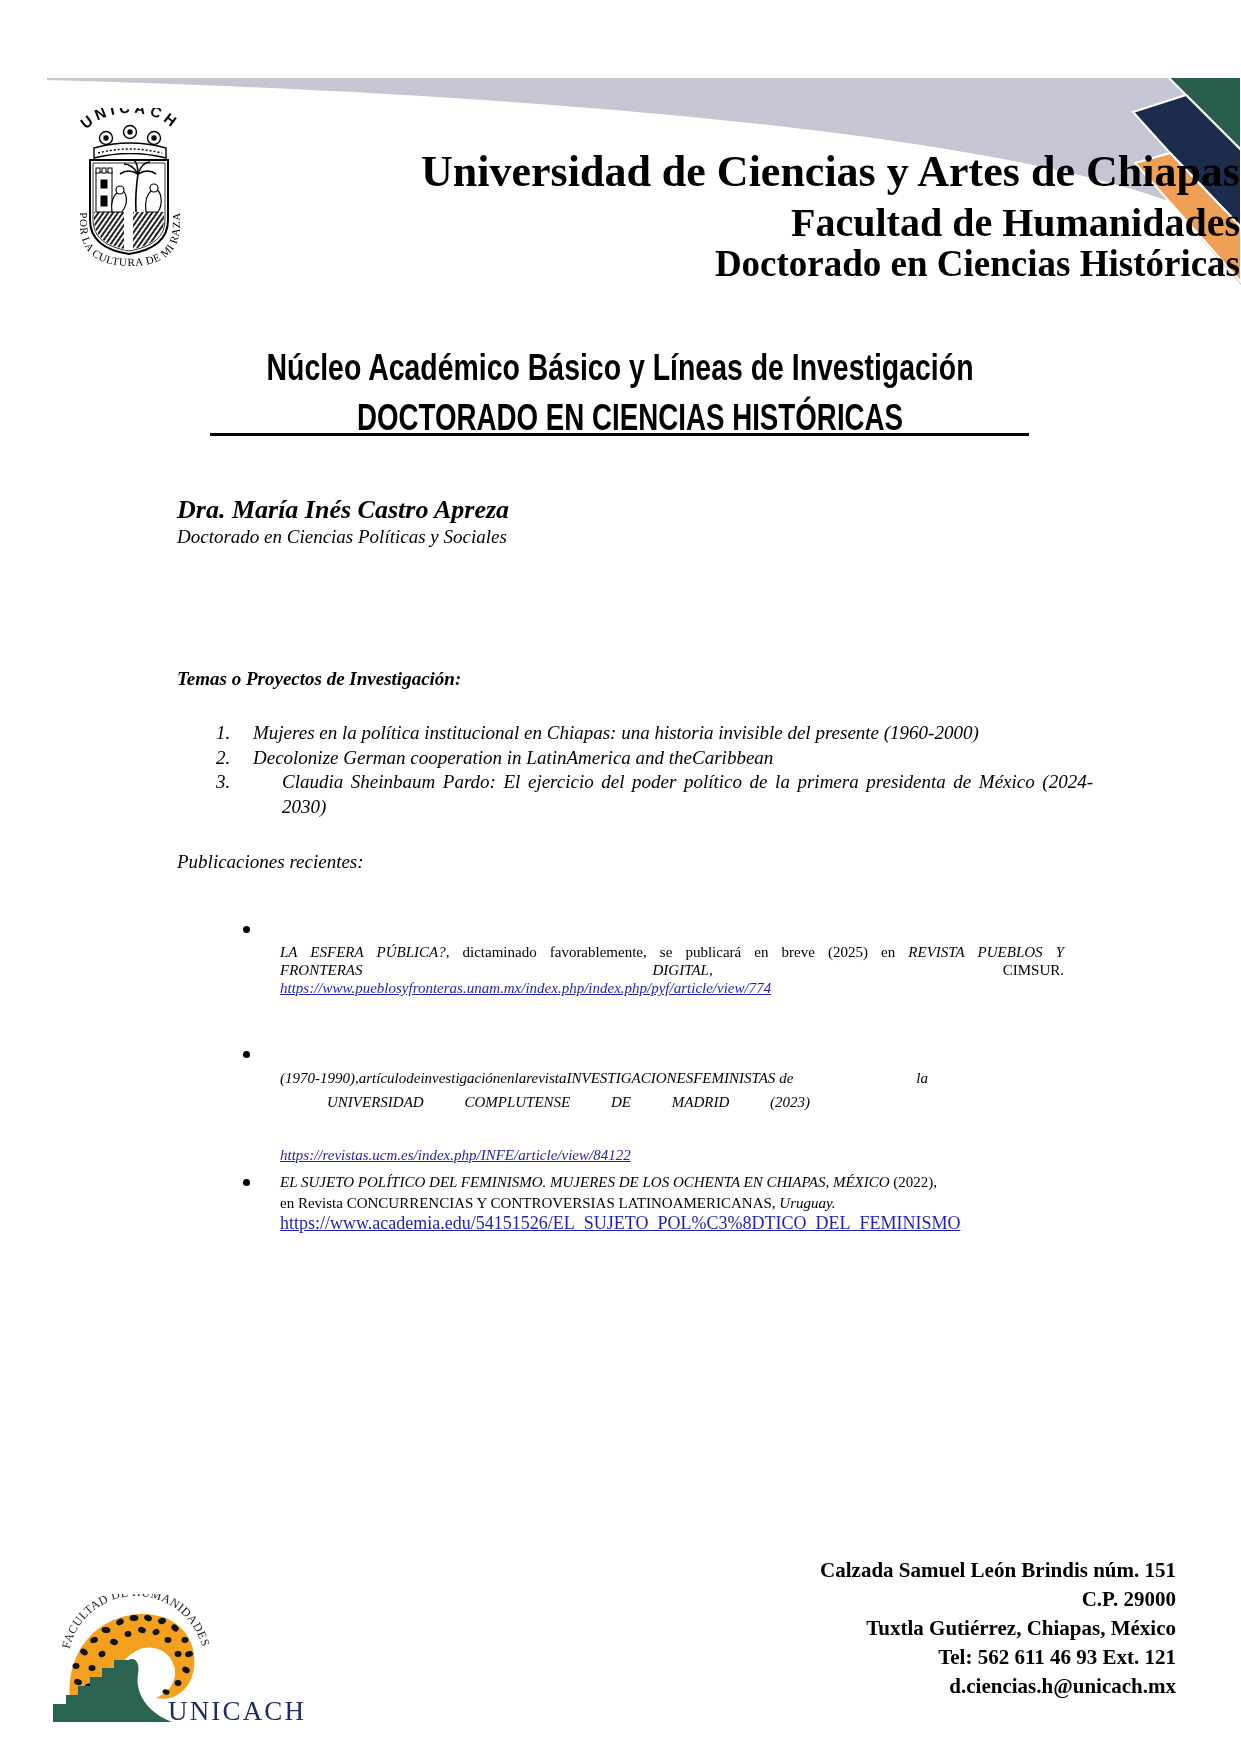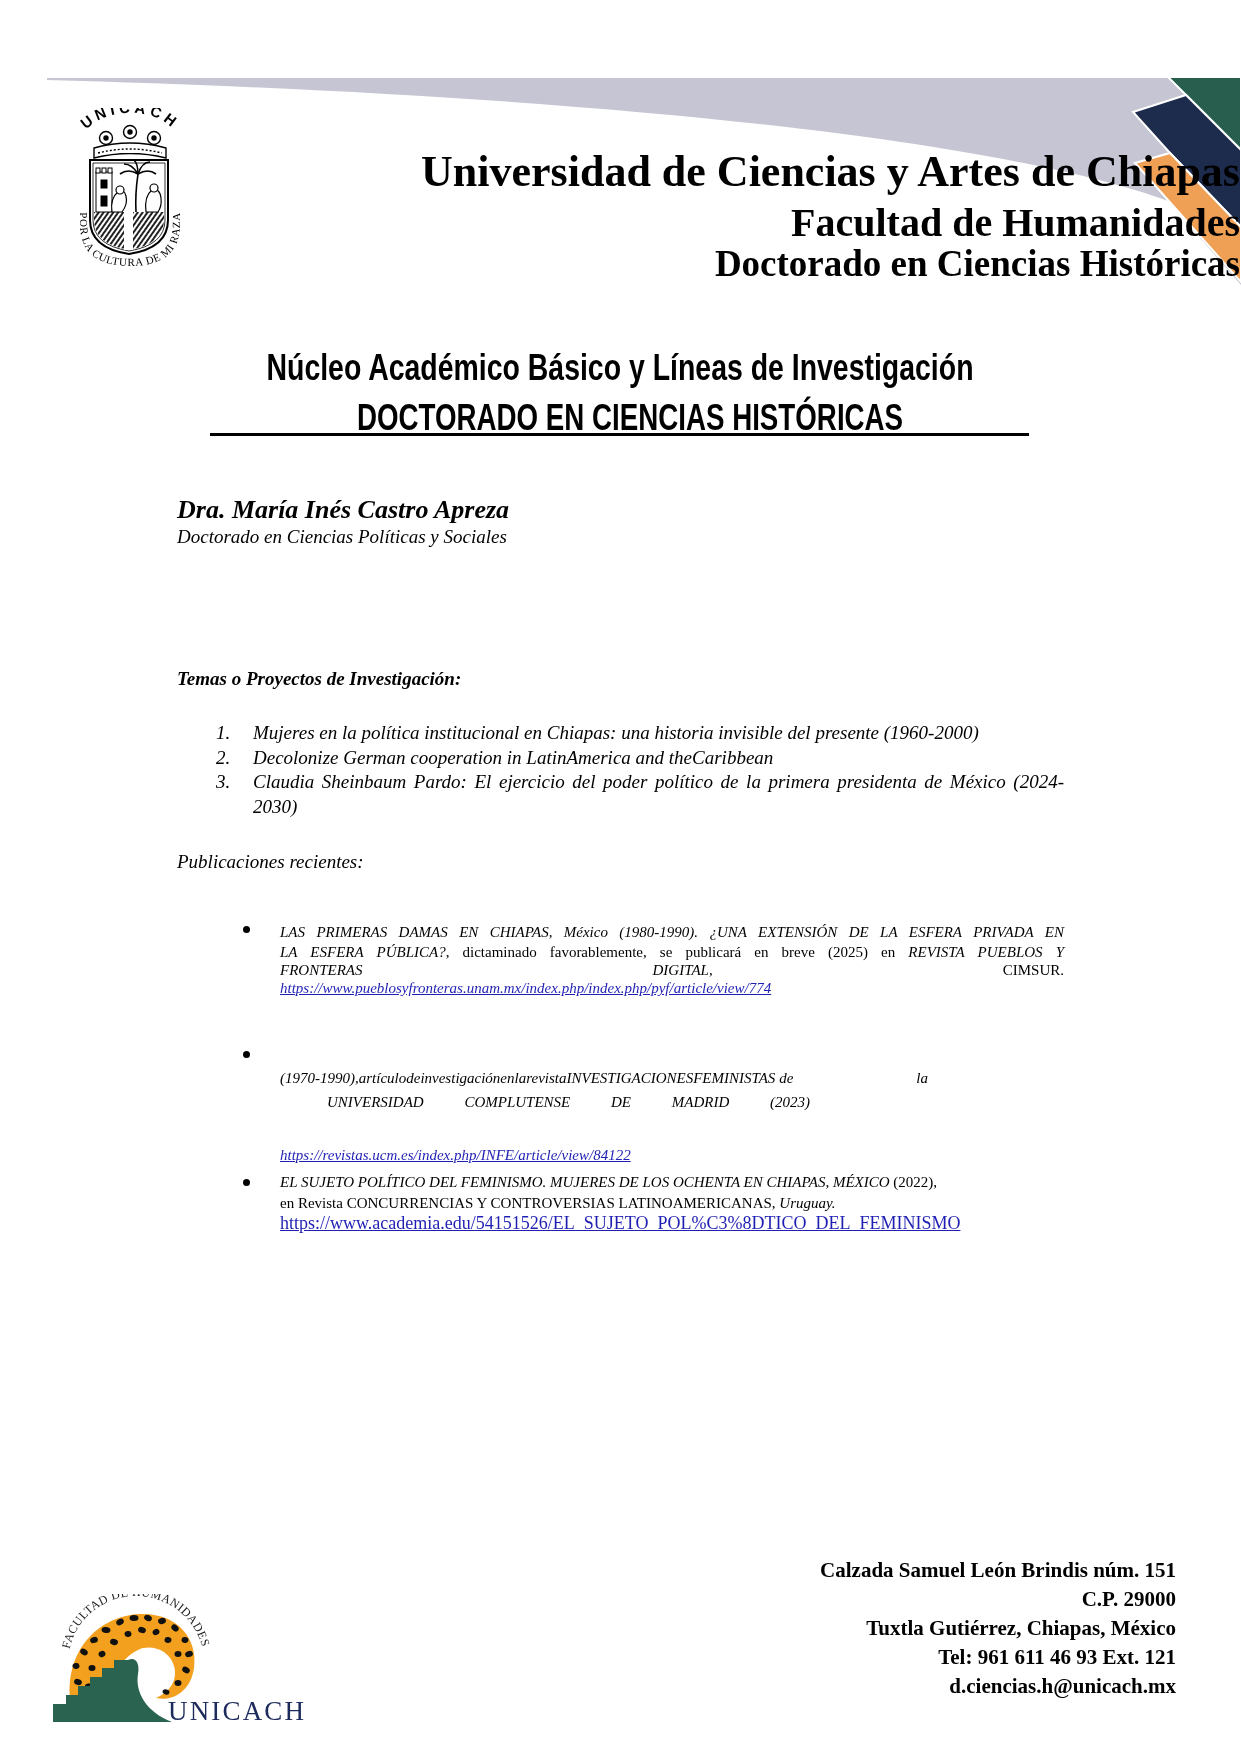--- a/index.html
+++ b/index.html
@@ -138,26 +138,25 @@
 
   <div class="abs" id="prof-name">Dra. María Inés Castro Apreza</div>
   <div class="abs" id="prof-degree">Doctorado en Ciencias Políticas y Sociales</div>
 
   <div class="abs" id="proj-heading">Temas o Proyectos de Investigación:</div>
   <div class="abs proj-num" style="top:720px;">1.</div>
   <div class="abs proj-text" style="top:720px;">Mujeres en la política institucional en Chiapas: una historia invisible del presente (1960-2000)</div>
   <div class="abs proj-num" style="top:745px;">2.</div>
   <div class="abs proj-text" style="top:745px;">Decolonize German cooperation in LatinAmerica and theCaribbean</div>
   <div class="abs proj-num" style="top:769px;">3.</div>
-  <div class="abs proj-text" style="top:769px;">Claudia Sheinbaum Pardo: El ejercicio del poder político de la primera presidenta de México (2024-2030)</div>
+  <div class="abs proj-text" style="top:769px;margin-left:29px;">Claudia Sheinbaum Pardo: El ejercicio del poder político de la primera presidenta de México (2024-2030)</div>
 
   <div class="abs" id="pub-heading">Publicaciones recientes:</div>
 
   <div class="abs bullet" style="left:243px;top:926px;"></div>
-  <div class="abs pl just" style="top:923px;">LAS PRIMERAS DAMAS EN CHIAPAS, México (1980-1990). ¿UNA EXTENSIÓN DE LA ESFERA PRIVADA EN</div>
   <div class="abs pl just" style="top:943px;">
     <span>LA ESFERA PÚBLICA?</span><span class="n">, dictaminado favorablemente, se publicará en breve (2025) en </span><span>REVISTA PUEBLOS Y</span>
   </div>
   <div class="abs pl spread" style="top:961px;">
     <span>FRONTERAS</span>
     <span>DIGITAL,</span>
     <span class="n">CIMSUR.</span>
   </div>
   <a class="abs plink" style="top:979px;">https://www.pueblosyfronteras.unam.mx/index.php/index.php/pyf/article/view/774</a>
 
@@ -183,21 +182,21 @@
   </div>
   <div class="abs pl" style="top:1194px;">
     <span class="n">en Revista CONCURRENCIAS Y CONTROVERSIAS LATINOAMERICANAS,</span><span> Uruguay.</span>
   </div>
   <a class="abs plink big" style="top:1213px;">https://www.academia.edu/54151526/EL_SUJETO_POL%C3%8DTICO_DEL_FEMINISMO</a>
 
   <div class="abs" id="footer-address">
     <div>Calzada Samuel León Brindis núm. 151</div>
     <div>C.P. 29000</div>
     <div>Tuxtla Gutiérrez, Chiapas, México</div>
-    <div>Tel: 961 611 46 93 Ext. 121</div>
+    <div>Tel: 562 611 46 93 Ext. 121</div>
     <div>d.ciencias.h@unicach.mx</div>
   </div>
 
   <svg class="abs" style="left:48px;top:1594px;" width="260" height="130" viewBox="0 0 260 130">
     <defs>
       <path id="fh-arc" d="M20 70 A67 66 0 0 1 156 68"></path>
     </defs>
     <text font-family="Liberation Serif, serif" font-size="12" letter-spacing="0.4" fill="#222">
       <textPath href="#fh-arc" startOffset="50%" text-anchor="middle">FACULTAD DE HUMANIDADES</textPath>
     </text>

